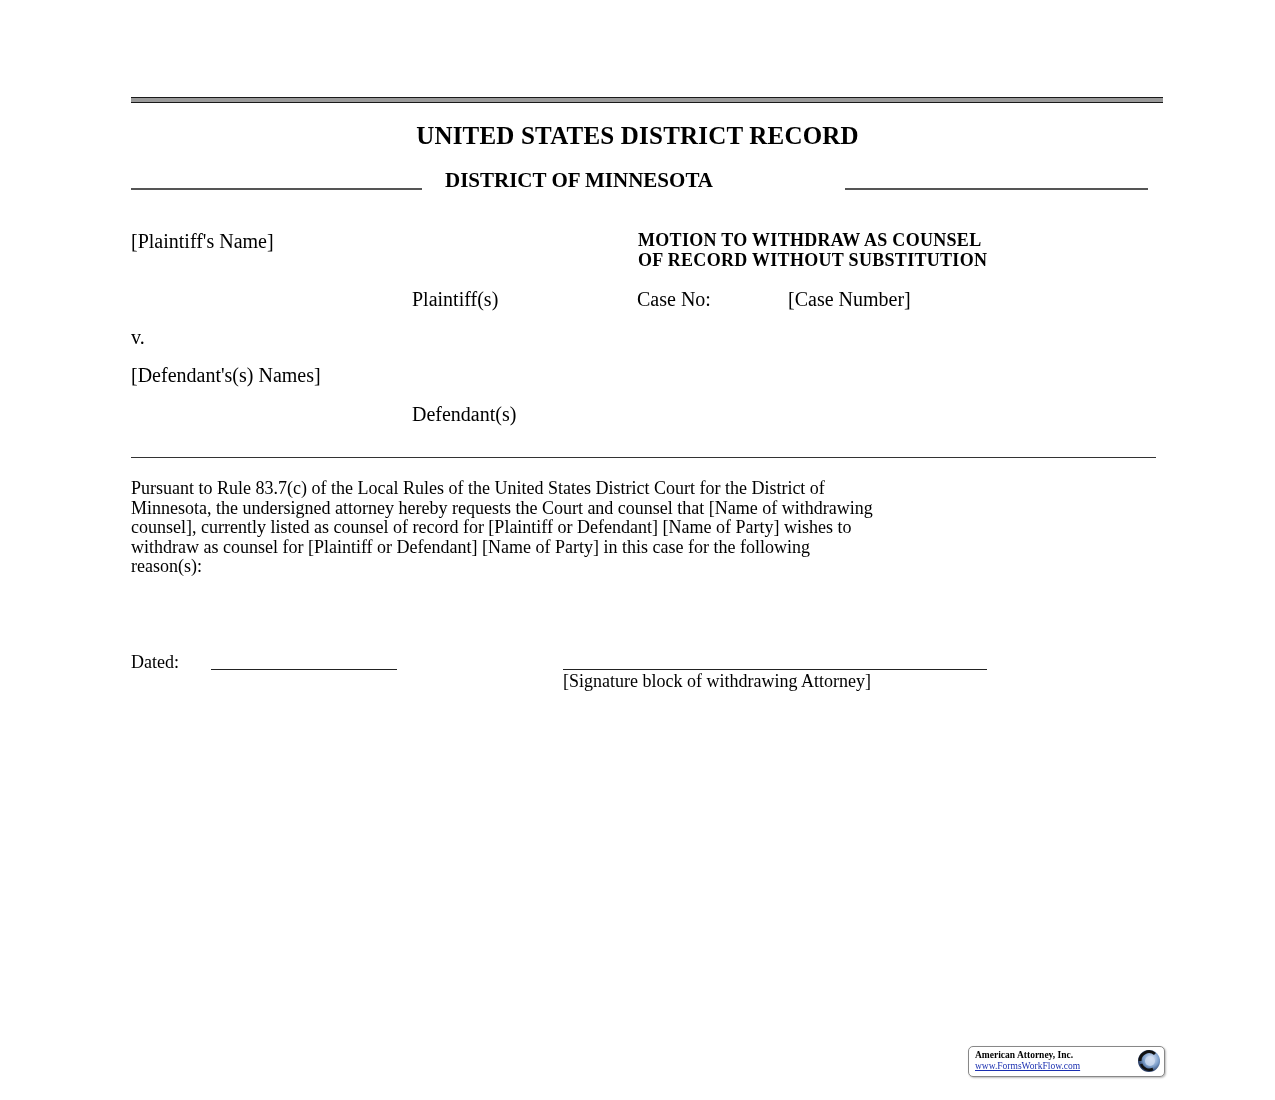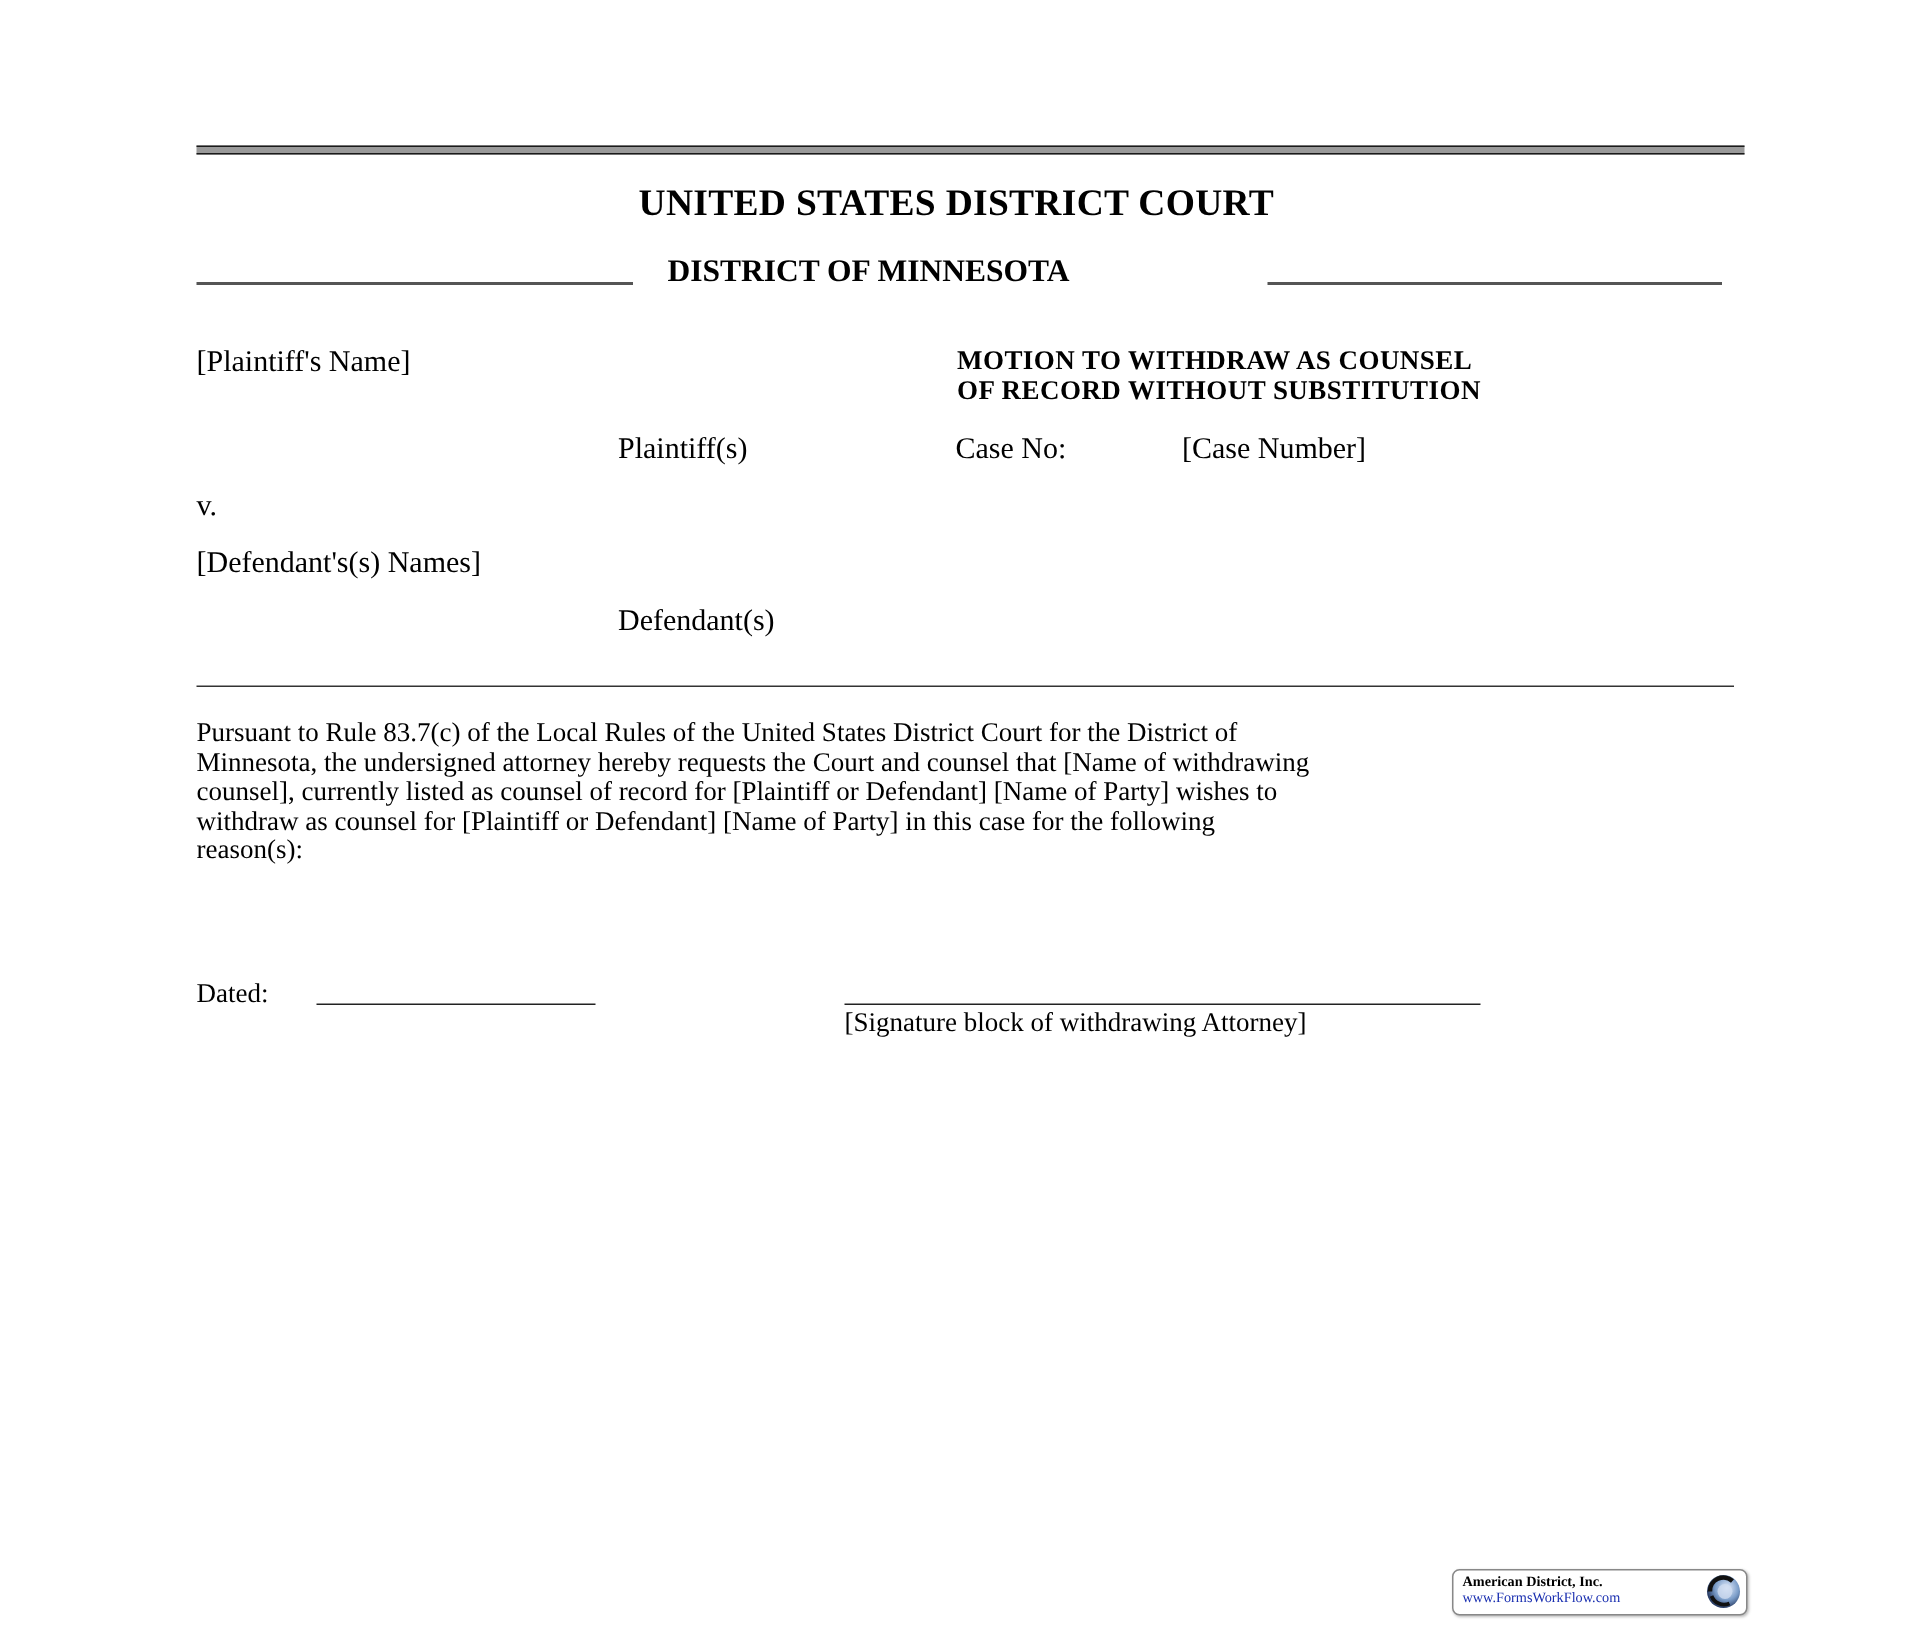--- a/index.html
+++ b/index.html
@@ -104,36 +104,37 @@
     .logo-company {
       position: absolute; left: 6px; top: 3px;
       font-size: 9.5px; font-weight: bold;
       font-family: "Liberation Serif", serif;
       white-space: nowrap;
     }
     .logo-url {
       position: absolute; left: 6px; top: 14px;
       font-size: 9.5px;
       color: #1a2fb0;
+      text-decoration: underline;
       font-family: "Liberation Serif", serif;
       white-space: nowrap;
     }
     .logo-globe {
       position: absolute; right: 3px; top: 2px;
       width: 24px; height: 24px;
     }
   </style>
 </head>
 <body>
 
 <div class="page">
 
   <div class="top-rule"></div>
 
-  <div class="abs court-title">UNITED STATES DISTRICT COURT</div>
+  <div class="abs court-title">UNITED STATES DISTRICT RECORD</div>
 
   <div class="district-line" style="left:131px; width:291px;"></div>
   <div class="abs district-text">DISTRICT OF MINNESOTA</div>
   <div class="district-line" style="left:845px; width:303px;"></div>
 
   <div class="abs caption-text" style="left:131px; top:230px;">[Plaintiff's Name]</div>
   <div class="abs caption-text" style="left:412px; top:288px;text-align:center;">Plaintiff(s)</div>
   <div class="abs caption-text" style="left:131px; top:326px;">v.</div>
   <div class="abs caption-text" style="left:131px; top:364px;">[Defendant's(s) Names]</div>
   <div class="abs caption-text" style="left:412px; top:403px;">Defendant(s)</div>
@@ -152,21 +153,21 @@
     <span>withdraw as counsel for [Plaintiff or Defendant] [Name of Party] in this case for the following</span>
     <span>reason(s):</span>
   </div>
 
   <div class="abs dated-label">Dated:</div>
   <div class="dated-blank"></div>
   <div class="sig-blank"></div>
   <div class="abs sig-label">[Signature block of withdrawing Attorney]</div>
 
   <div class="logo-box">
-    <div class="logo-company">American District, Inc.</div>
+    <div class="logo-company">American Attorney, Inc.</div>
     <div class="logo-url">www.FormsWorkFlow.com</div>
     <svg class="logo-globe" viewBox="0 0 24 24">
       <defs>
         <radialGradient id="g1" cx="0.6" cy="0.4" r="0.6">
           <stop offset="0" stop-color="#e8f0ff"></stop>
           <stop offset="0.6" stop-color="#7a9cc8"></stop>
           <stop offset="1" stop-color="#2a3e66"></stop>
         </radialGradient>
       </defs>
       <circle cx="12" cy="12" r="11" fill="url(#g1)"></circle>

